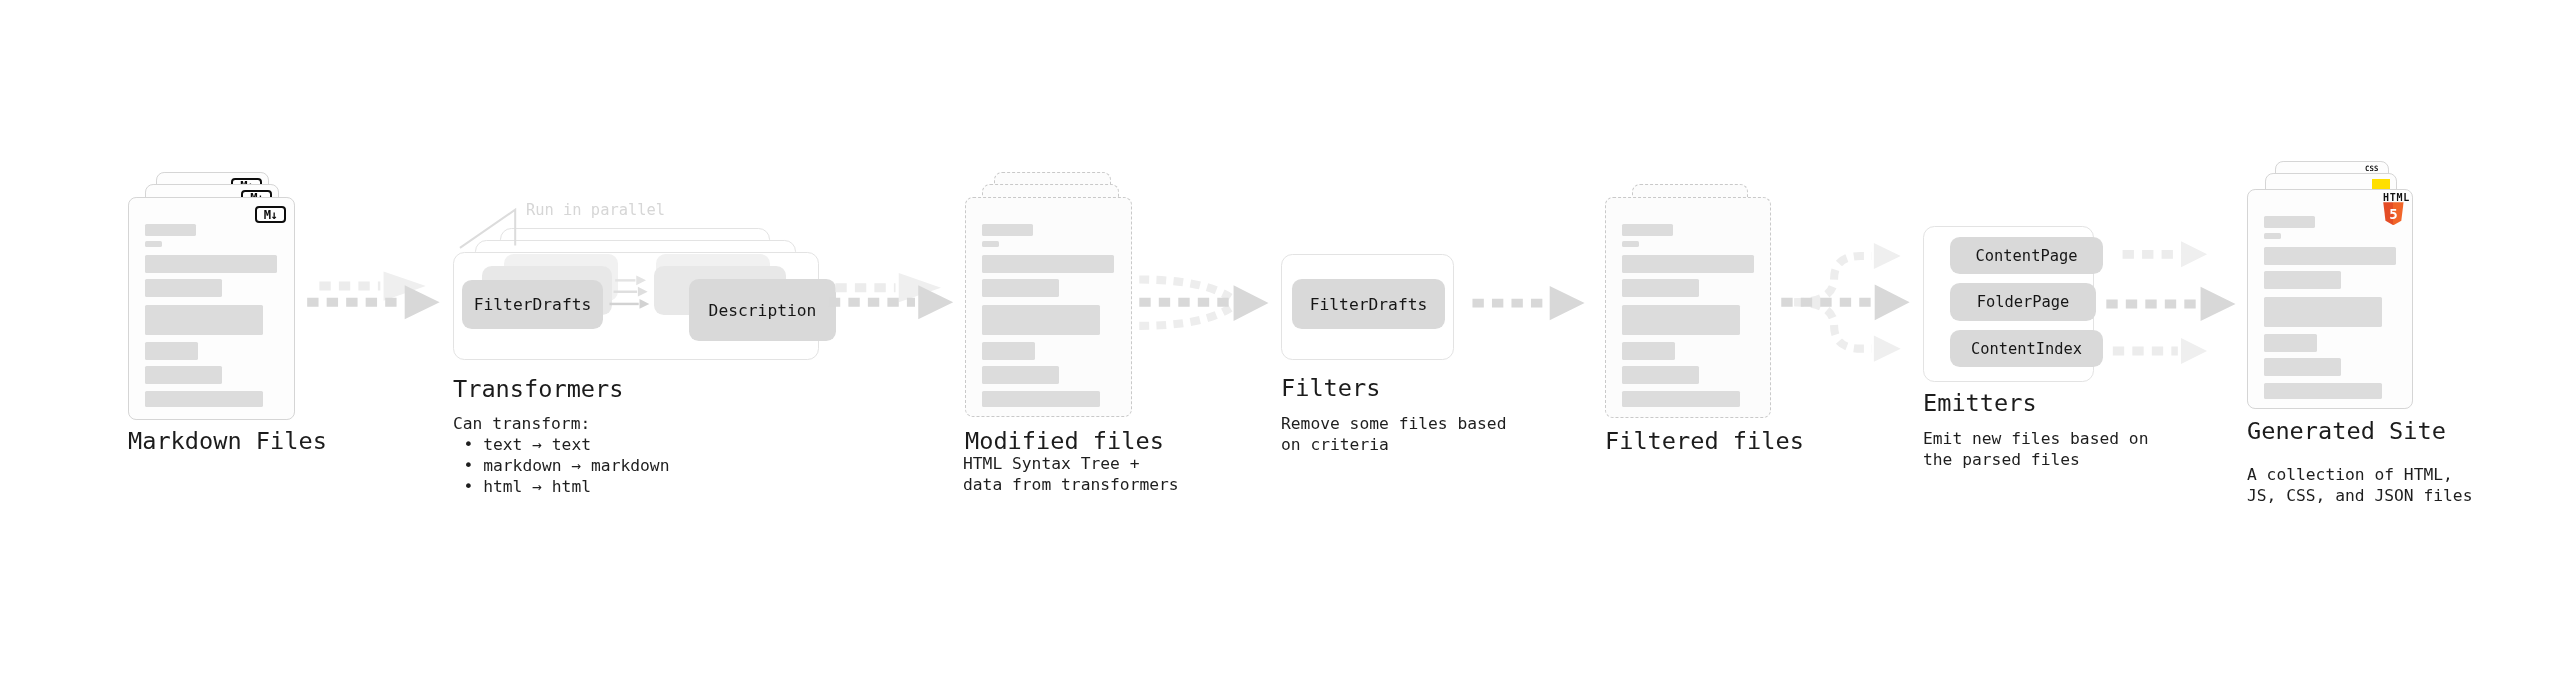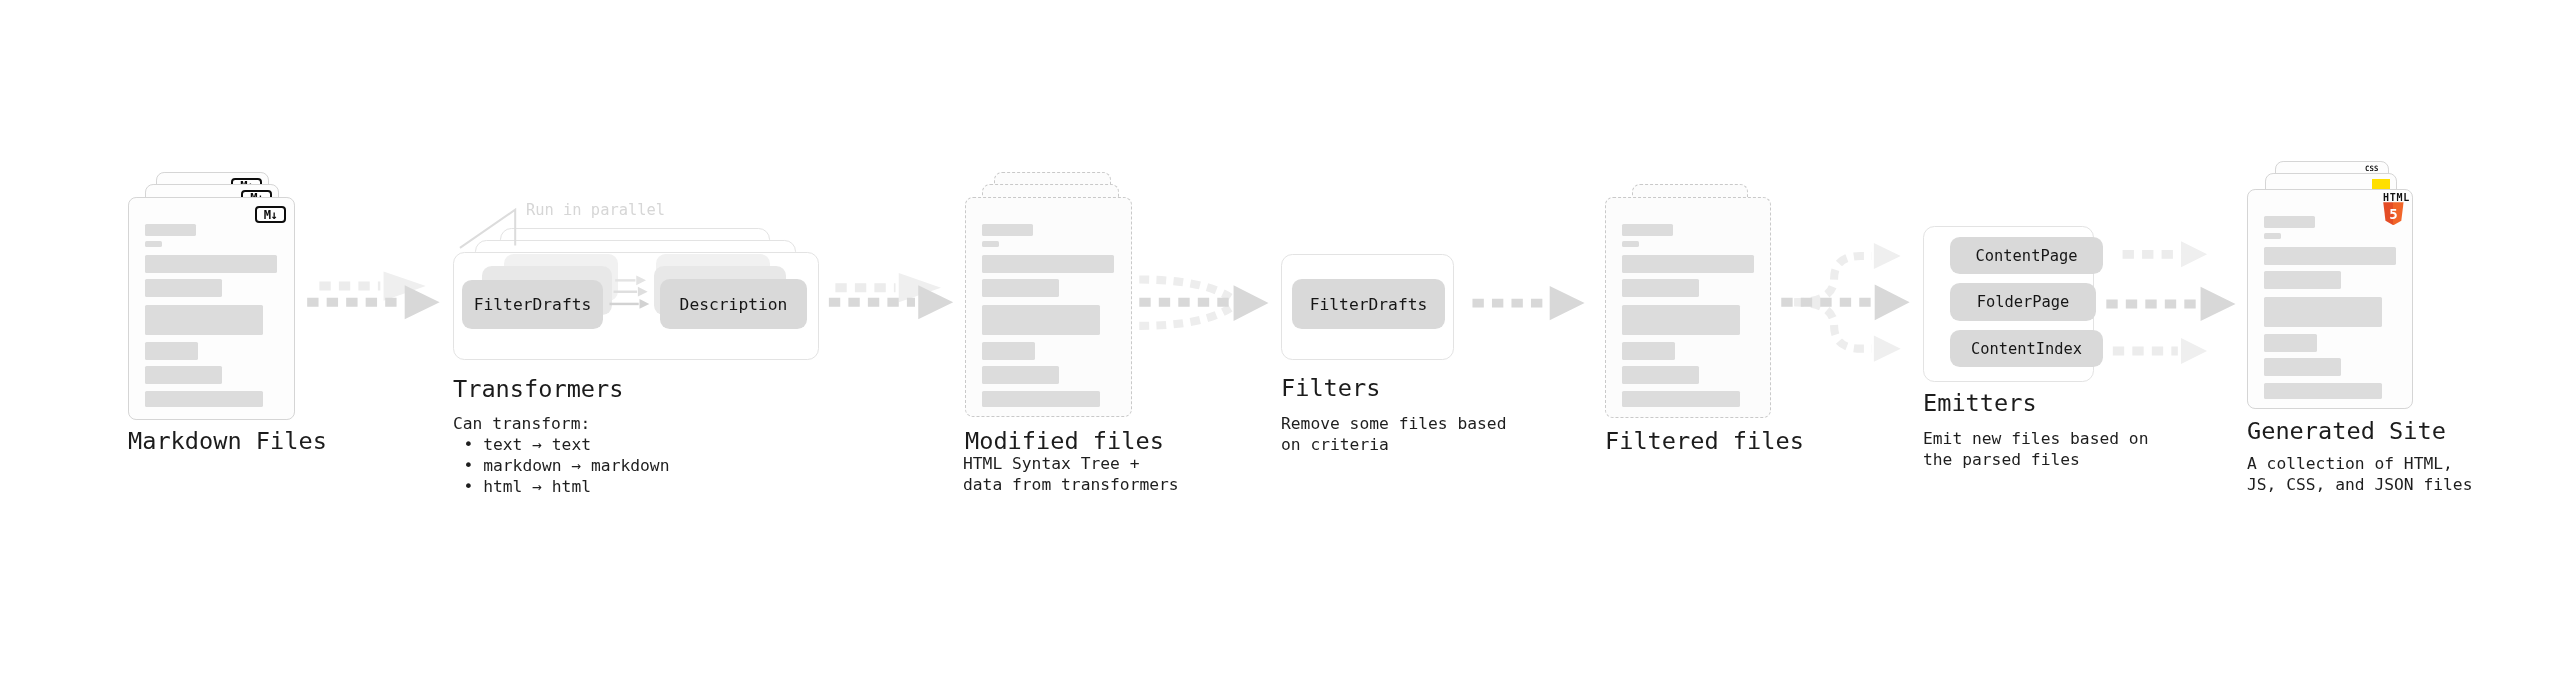--- a/index.html
+++ b/index.html
@@ -77,21 +77,21 @@
     <div class="panel" style="left:500px;top:228px;width:270px;height:107px;"></div>
     <div class="panel" style="left:475px;top:240px;width:321px;height:107px;"></div>
     <div class="panel" style="left:453px;top:252px;width:366px;height:108px;"></div>
 
     <div class="ghost-pill g3" style="left:504px;top:254px;width:114px;height:47px;"></div>
     <div class="ghost-pill g2" style="left:482px;top:266px;width:130px;height:49px;"></div>
     <div class="pill" style="left:462px;top:280px;width:141px;height:49px;">FilterDrafts</div>
 
     <div class="ghost-pill g3" style="left:656px;top:254px;width:114px;height:47px;"></div>
     <div class="ghost-pill g2" style="left:654px;top:266px;width:132px;height:49px;"></div>
-    <div class="pill" style="left:660px;top:279px;width:147px;height:50px;">Description</div>
+    <div class="pill" style="left:689px;top:279px;width:147px;height:62px;">Description</div>
 
     <div class="note" style="left:526px;top:201px;">Run in parallel</div>
     <div class="title" style="left:453px;top:375px;">Transformers</div>
     <div class="bodytext" style="left:453px;top:413px;">
       <div>Can transform:</div>
       <div class="indent">• text → text</div>
       <div class="indent">• markdown → markdown</div>
       <div class="indent">• html → html</div>
     </div>
   </div>
@@ -173,21 +173,21 @@
     <div class="bar" style="top: 26px; width: 51px; height: 12.2px;"></div>
         <div class="bar" style="top: 43px; width: 17px; height: 5.7px;"></div>
         <div class="bar" style="top: 57px; width: 132px; height: 18px;"></div>
         <div class="bar" style="top: 81px; width: 77px; height: 18px;"></div>
         <div class="bar" style="top: 107px; width: 118px; height: 30px;"></div>
         <div class="bar" style="top: 144px; width: 53px; height: 18px;"></div>
         <div class="bar" style="top: 168px; width: 77px; height: 18px;"></div>
         <div class="bar" style="top: 193px; width: 118px; height: 16.3px;"></div>
       </div>
     <div class="title" style="left:2247px;top:417px;">Generated Site</div>
-    <div class="bodytext" style="left:2247px;top:453px;">
+    <div class="bodytext" style="left:2247px;top:464px;">
       <div>A collection of HTML,</div>
       <div>JS, CSS, and JSON files</div>
     </div>
   </div>
 
   <svg class="overlay" width="2576" height="681" viewBox="0 0 3170 838">
 
     <polyline class="leader" points="566,305 634,258 634,302"></polyline>
 
     <g>

